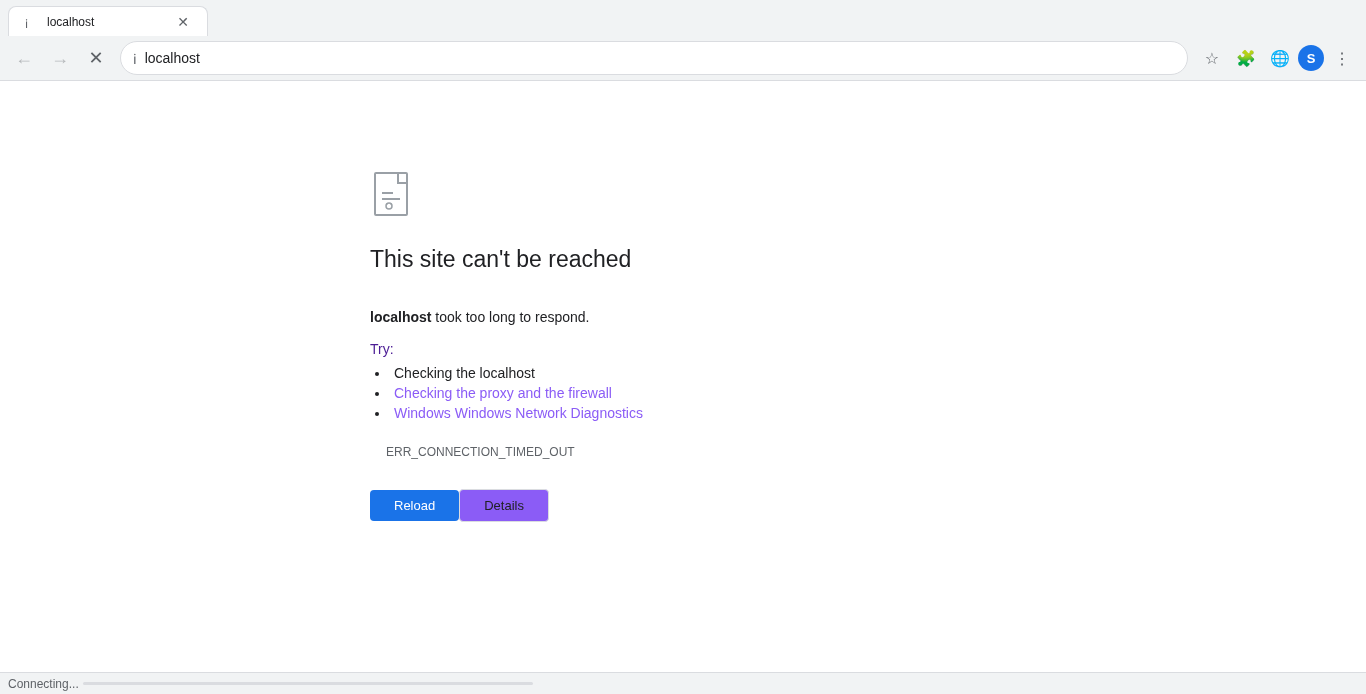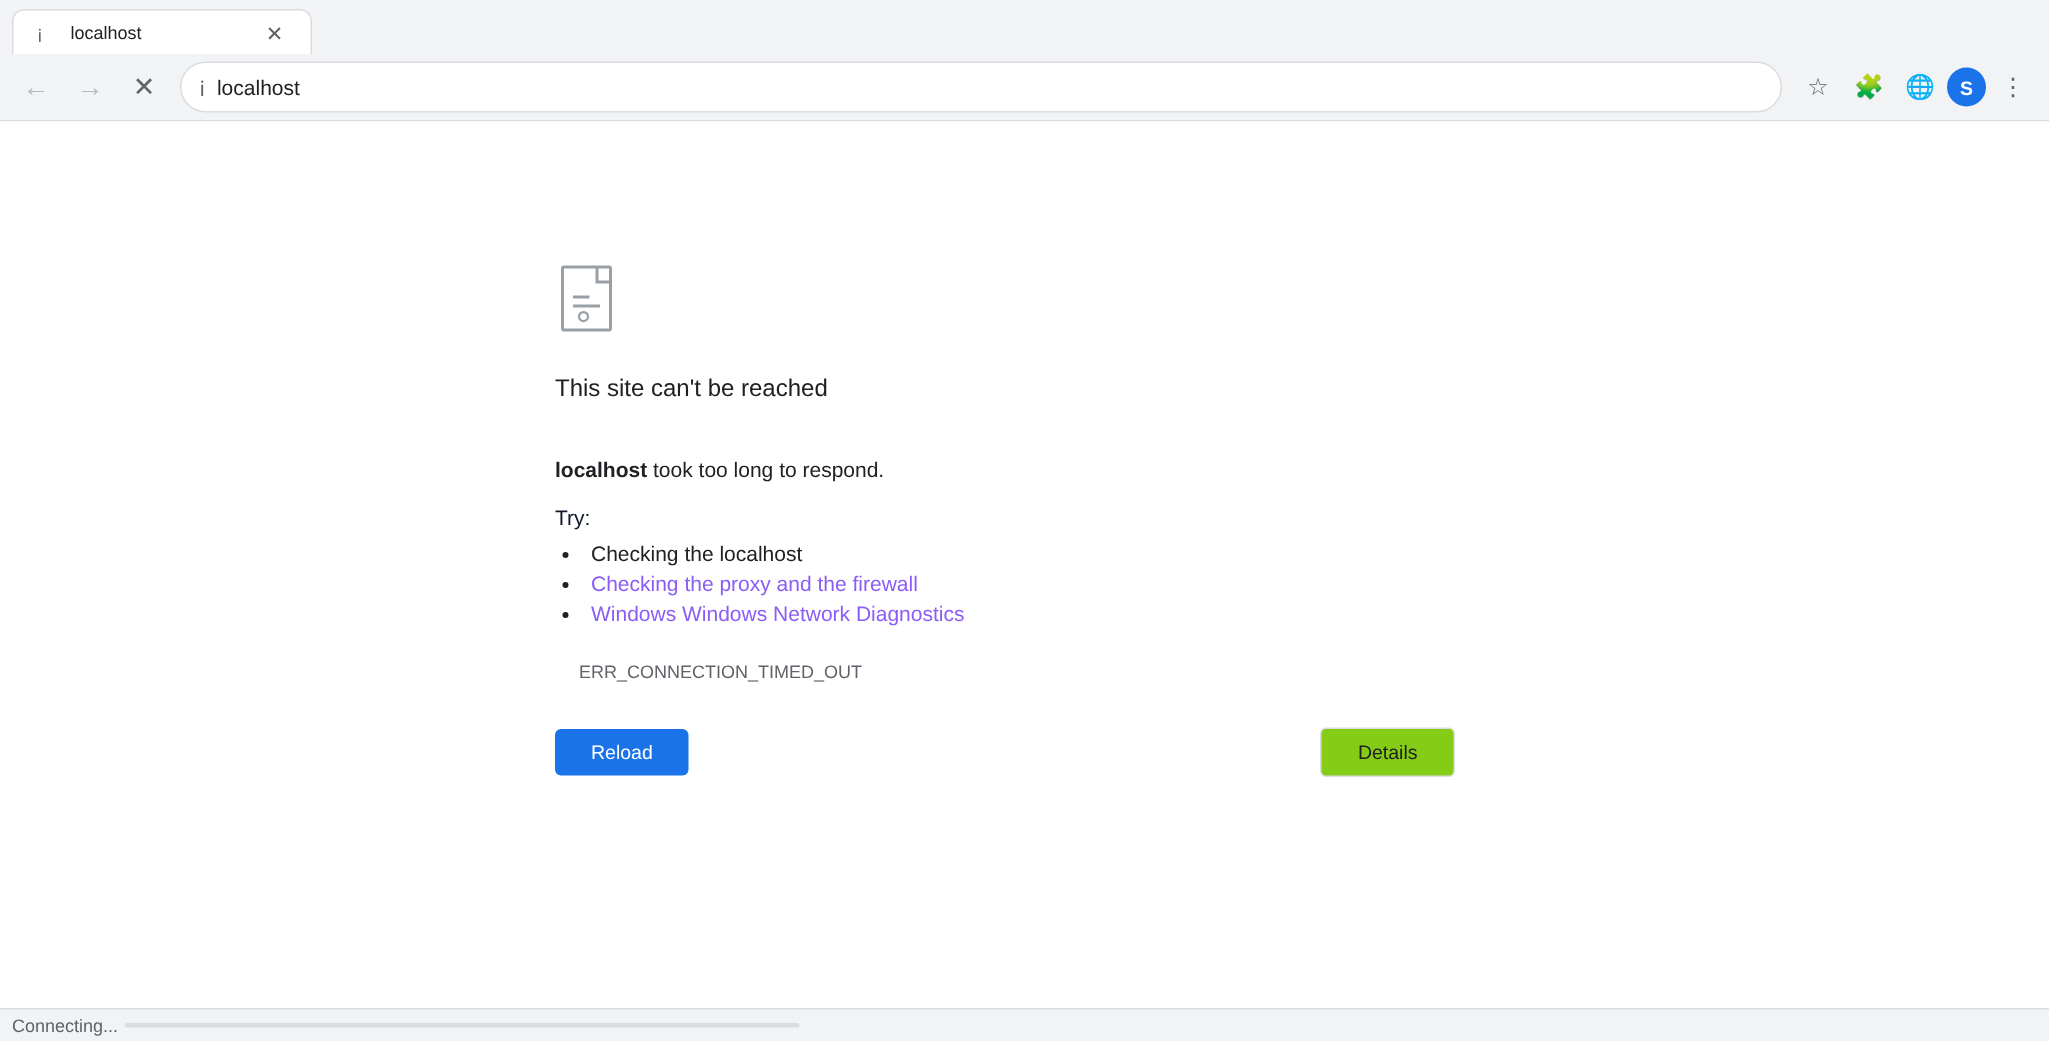--- a/index.html
+++ b/index.html
@@ -137,39 +137,39 @@
       padding: 0 0 60px 370px;
     }
 
     .error-icon {
       width: 50px;
       height: 55px;
       margin-bottom: 20px;
     }
 
     .error-title {
-      font-size: 16px;
+      font-size: 23px;
       font-weight: 400;
       color: #202124;
       margin-bottom: 16px;
     }
 
     .error-subtitle {
       font-size: 14px;
       color: #202124;
       margin-bottom: 16px;
       margin-top: 20px;
     }
     .error-subtitle strong {
       font-weight: 700;
     }
 
     .try-label {
       font-size: 14px;
-      color: #0f172a;
+      color: #4c1d95;
       margin-bottom: 8px;
     }
 
     .suggestions-list {
       list-style: disc;
       padding-left: 20px;
       margin-bottom: 20px;
     }
     .suggestions-list li {
       font-size: 14px;
@@ -185,37 +185,36 @@
     .error-code {
       font-size: 12px;
       color: #5f6368;
       margin-bottom: 30px;
       margin-left: 16px;
     }
 
     .button-row {
       display: flex;
       align-items: center;
-      justify-content: space-between;
       width: 600px;
     }
 
     .reload-btn {
       background: #1a73e8;
       color: #fff;
       border: none;
       border-radius: 4px;
       padding: 8px 24px;
       font-size: 13px;
       cursor: pointer;
       font-family: Arial, sans-serif;
     }
 
     .details-btn {
-      background: #84cc16;
+      background: #8b5cf6;
       color: #202124;
       border: 1px solid #dadce0;
       border-radius: 4px;
       padding: 8px 24px;
       font-size: 13px;
       cursor: pointer;
       font-family: Arial, sans-serif;
     }
 
     

